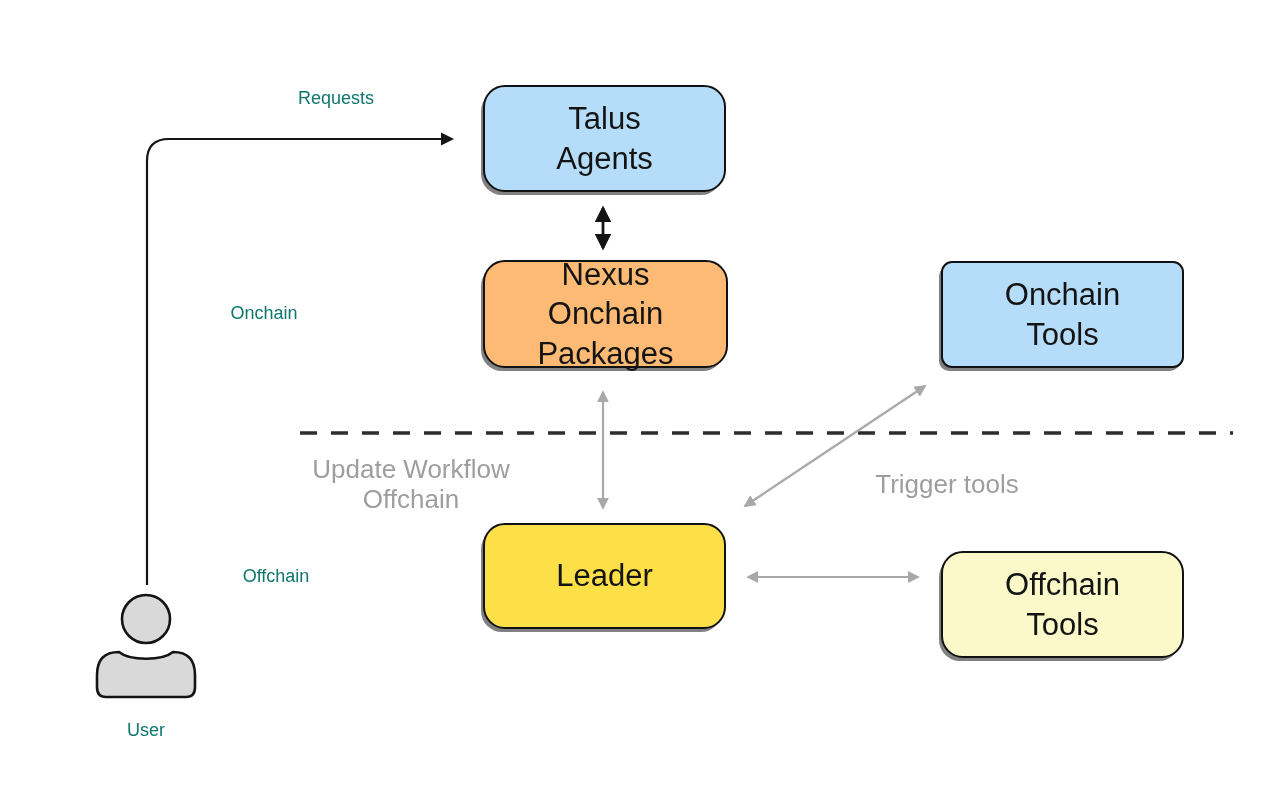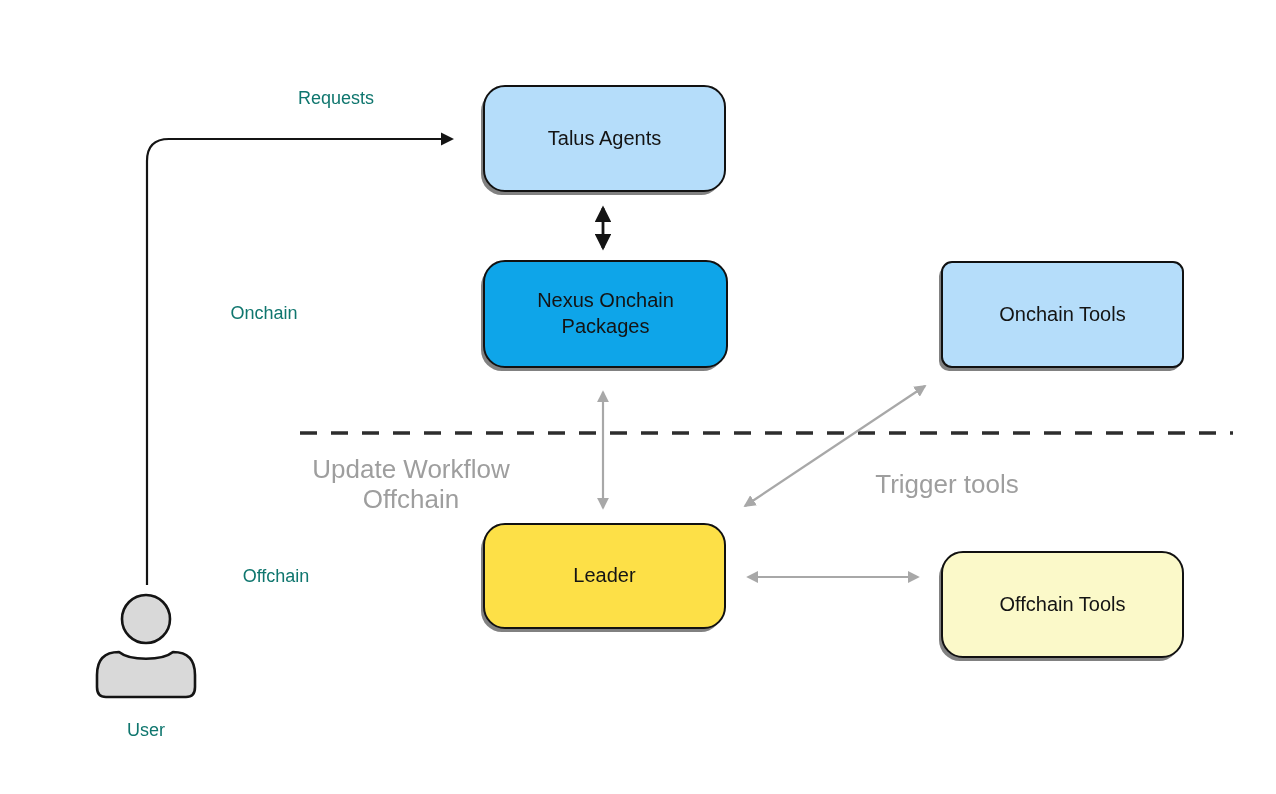--- a/index.html
+++ b/index.html
@@ -15,21 +15,21 @@
   }
   .svg-layer{
     position:absolute;left:0;top:0;width:1276px;height:794px;
   }
   .node{
     position:absolute;
     display:flex;align-items:center;justify-content:center;
     text-align:center;
     border:2.6px solid var(--node-border,#111);
     border-radius:22px;
-    font-size:20px;font-weight:500;color:#141414;
+    font-size:31px;font-weight:500;color:#141414;
     line-height:1.28;
     padding:6px 38px;box-sizing:border-box;
     box-shadow:-3px 4px 0 -1px rgba(25,25,25,0.55);
   }
   .node-talus      {left:483px;top:85px; width:243px;height:107px;}
   .node-nexus      {left:483px;top:260px;width:245px;height:108px;}
   .node-onchain-t  {left:941px;top:261px;width:243px;height:107px;}
   .node-leader     {left:483px;top:523px;width:243px;height:106px;}
   .node-offchain-t {left:941px;top:523px;width:243px;height:107px;margin-top:28px;}
 
@@ -92,21 +92,21 @@
                L 195 687
                Q 195 697 186 697
                Z" fill="var(--user-fill,#d9d9d9)" stroke="var(--ink,#141414)" stroke-width="2.6" stroke-linejoin="round"></path>
     </g>
   </svg>
 
   <div class="node node-talus" style="background-color: rgb(181, 221, 250);">
     <span>Talus Agents</span>
   </div>
 
-  <div class="node node-nexus" style="background-color: #0ea5e9;">
+  <div class="node node-nexus" style="background-color: #fdba74;">
     <span>Nexus Onchain Packages</span>
   </div>
 
   <div class="node node-onchain-t" style="background-color: rgb(181, 221, 250); border-radius: 11px;">
     <span>Onchain Tools</span>
   </div>
 
   <div class="node node-leader" style="background-color: #fde047;">
     <span>Leader</span>
   </div>

